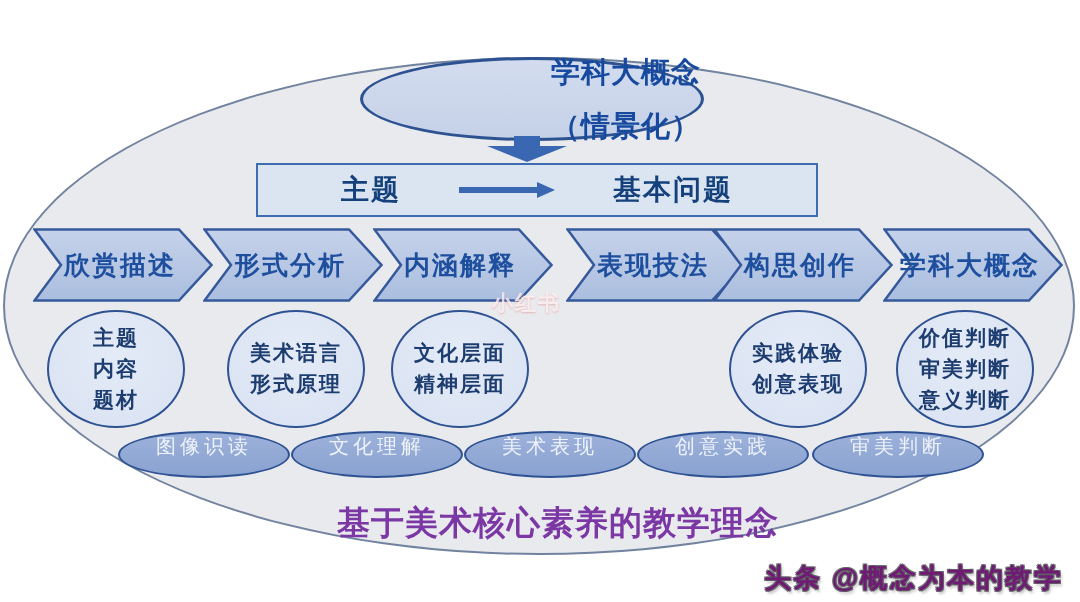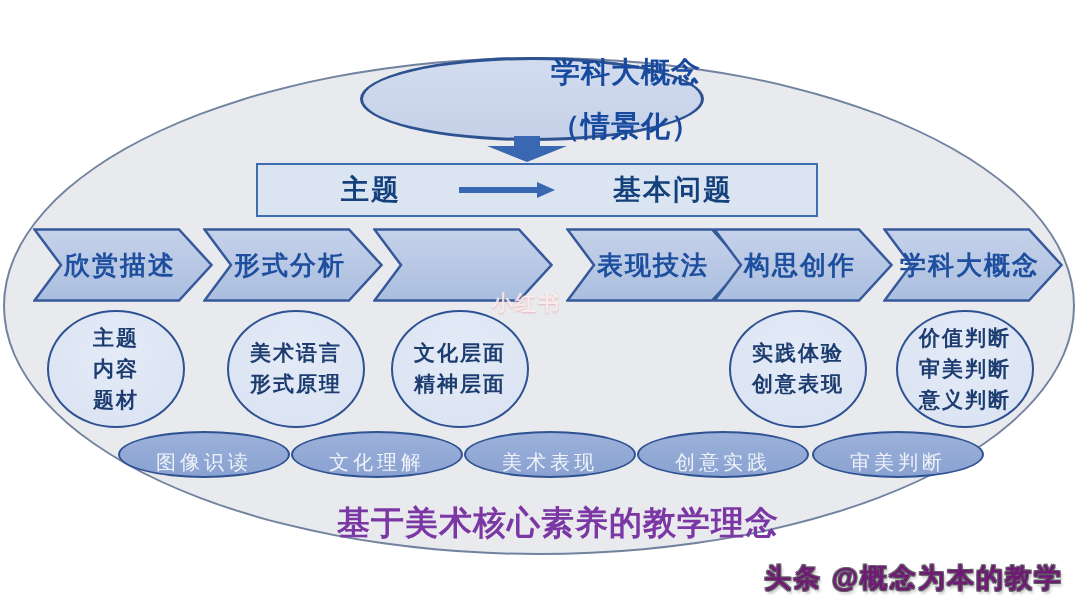--- a/index.html
+++ b/index.html
@@ -53,21 +53,21 @@
     font-family:"Liberation Serif", serif; font-weight:bold;
     color:#1d3d70; font-size:21px; line-height:31px; letter-spacing:2px; text-align:center;
   }
   .circle span { display:block; white-space:nowrap; }
 
   
   .competency {
     top:431px; width:172px; height:47px;
     background:linear-gradient(180deg,#9cb1da 0%,#8aa2d1 100%);
     border:2px solid #2f5292; border-radius:50%;
-    display:flex; align-items:flex-end; justify-content:center;
+    display:flex; align-items:flex-start; justify-content:center;
     font-family:"Liberation Serif", serif;
     color:#eef2f9; font-size:20px; letter-spacing:4px; white-space:nowrap;
   }
 
   .caption {
     left:18px; right:-18px; top:501px; text-align:center;
     font-family:"Liberation Serif", serif; font-weight:bold;
     font-size:33px; letter-spacing:1px; color:#7b38a4; white-space:nowrap;
   }
 
@@ -130,20 +130,21 @@
   <div class="abs chevron" style="left:203px">
     <svg width="180" height="74" viewBox="0 0 180 74">
       <polygon points="1.5,1.5 146,1.5 178.5,37 146,72.5 1.5,72.5 28,37" fill="url(#chevGrad)" stroke="#35599b" stroke-width="2.5"></polygon>
     </svg>
     <span class="label">形式分析</span>
   </div>
   <div class="abs chevron" style="left:373px">
     <svg width="180" height="74" viewBox="0 0 180 74">
       <polygon points="1.5,1.5 146,1.5 178.5,37 146,72.5 1.5,72.5 28,37" fill="url(#chevGrad)" stroke="#35599b" stroke-width="2.5"></polygon>
     </svg>
+    <span class="label">内涵解释</span>
   </div>
   <div class="abs chevron" style="left:566px">
     <svg width="180" height="74" viewBox="0 0 180 74">
       <polygon points="1.5,1.5 146,1.5 178.5,37 146,72.5 1.5,72.5 28,37" fill="url(#chevGrad)" stroke="#35599b" stroke-width="2.5"></polygon>
     </svg>
     <span class="label">表现技法</span>
   </div>
   <div class="abs chevron" style="left:713px">
     <svg width="180" height="74" viewBox="0 0 180 74">
       <polygon points="1.5,1.5 146,1.5 178.5,37 146,72.5 1.5,72.5 28,37" fill="url(#chevGrad)" stroke="#35599b" stroke-width="2.5"></polygon>

